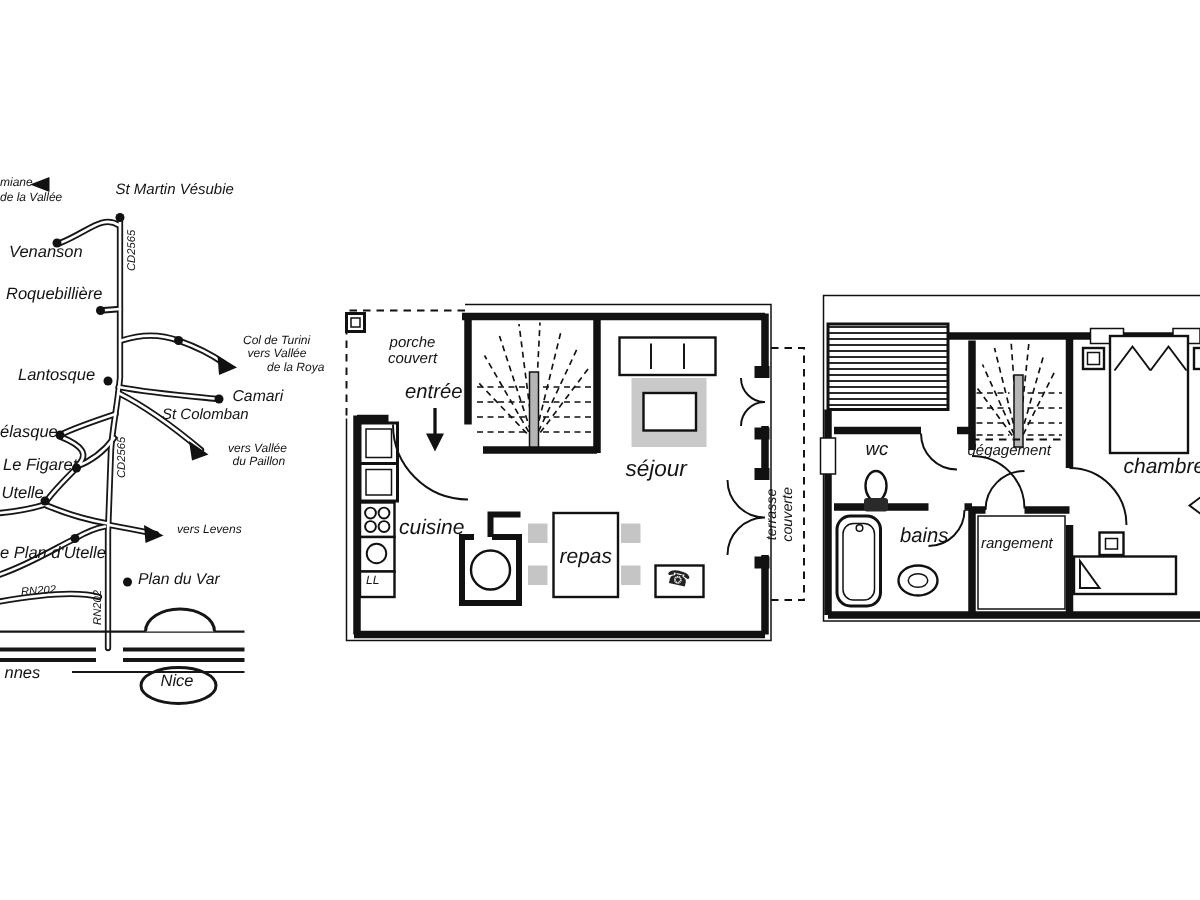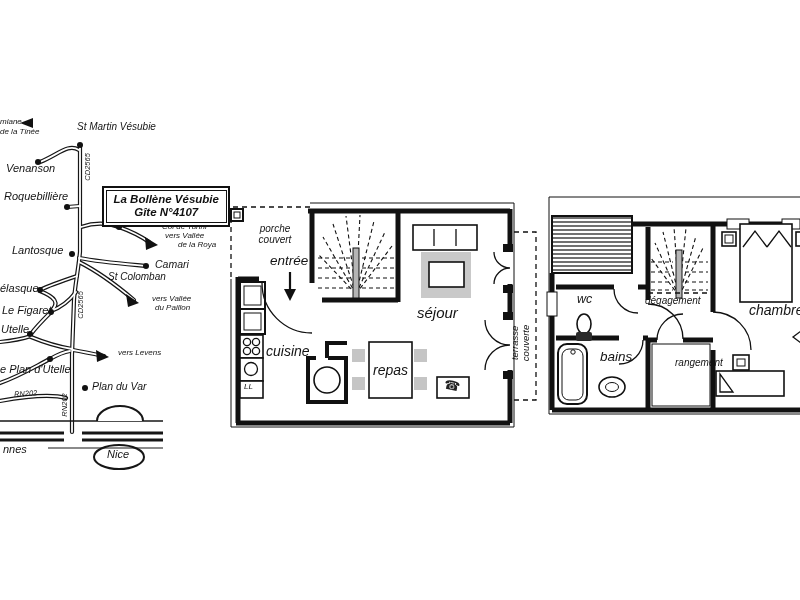--- a/index.html
+++ b/index.html
@@ -226,21 +226,21 @@
       <rect x="716" y="371" width="68" height="25" class="f16"></rect>
       <path d="M720,374 L720,392 L733,392 Z" class="f13"></path>
       <rect x="733" y="355" width="16" height="15" class="f16"></rect>
       <rect x="737" y="359" width="8" height="7" class="t1"></rect>
       <path class="f13" d="M805,328 L793,337 L805,346"></path>
     </g>
   </g>
 </svg>
 
 <span class="lbl small" style="left:0px;top:118px;">miane</span>
-<span class="lbl small" style="left:0px;top:128px;">de la Tinée</span>
+<span class="lbl small" style="left:0px;top:128px;">de la Vallée</span>
 <span class="lbl" style="left:77px;top:122px;font-size:10px;">St Martin Vésubie</span>
 <span class="lbl" style="left:6px;top:163px;font-size:11px;">Venanson</span>
 <span class="lbl" style="left:4px;top:191px;font-size:11px;">Roquebillière</span>
 <span class="lbl small" style="left:162px;top:223px;">Col de Turini</span>
 <span class="lbl small" style="left:165px;top:232px;">vers Vallée</span>
 <span class="lbl small" style="left:178px;top:241px;">de la Roya</span>
 <span class="lbl" style="left:12px;top:245px;font-size:11px;text-align:center;">Lantosque</span>
 <span class="lbl" style="left:155px;top:259px;font-size:10.5px;">Camari</span>
 <span class="lbl" style="left:108px;top:272px;font-size:10px;text-align:right;">St Colomban</span>
 <span class="lbl" style="left:0px;top:283px;font-size:11px;">élasque</span>
@@ -251,40 +251,34 @@
 <span class="lbl small" style="left:118px;top:349px;">vers Levens</span>
 <span class="lbl" style="left:0px;top:364px;font-size:11px;">e Plan d'Utelle</span>
 <span class="lbl" style="left:92px;top:381px;font-size:10.5px;">Plan du Var</span>
 <span class="lbl" style="left:14px;top:390px;font-size:7.5px;transform:rotate(-4deg);">RN202</span>
 <span class="lbl rot" style="left:47px;top:401px;width:36px;font-size:7.5px;">RN202</span>
 <span class="lbl rot" style="left:70px;top:163px;width:36px;font-size:7.5px;">CD2565</span>
 <span class="lbl rot" style="left:63px;top:301px;width:36px;font-size:7.5px;">CD2565</span>
 <span class="lbl" style="left:3px;top:444px;font-size:11px;">nnes</span>
 <span class="lbl" style="left:107px;top:449px;font-size:11px;">Nice</span>
 
-<div class="gite-box">
-  <div class="gite-inner">
-    <span>La Bollène Vésubie</span>
-    <span>Gîte N°4107</span>
-  </div>
-</div>
 
 <span class="lbl ctr" style="left:250px;top:224px;width:50px;font-size:10px;">porche</span>
 <span class="lbl ctr" style="left:250px;top:235px;width:50px;font-size:10px;">couvert</span>
 <span class="lbl" style="left:270px;top:254px;font-size:13.5px;">entrée</span>
 <span class="lbl" style="left:266px;top:344px;font-size:14px;">cuisine</span>
 <span class="lbl" style="left:417px;top:305px;font-size:15px;">séjour</span>
 <span class="lbl" style="left:373px;top:363px;font-size:14px;">repas</span>
 <span class="lbl" style="left:244px;top:383px;font-size:8px;">LL</span>
 <span class="lbl" style="left:444px;top:379px;font-size:13px;font-style:normal;transform:rotate(12deg);color:#222;">☎</span>
 
 <div class="terr rot ctr">
   <span style="display:block;">terrasse</span>
   <span style="display:block;">couverte</span>
 </div>
 
 <span class="lbl" style="left:577px;top:293px;font-size:12.5px;">wc</span>
 <span class="lbl" style="left:645px;top:296px;font-size:10px;">dégagement</span>
 <span class="lbl" style="left:749px;top:303px;font-size:14px;">chambre</span>
 <span class="lbl" style="left:600px;top:350px;font-size:13.5px;">bains</span>
-<span class="lbl" style="left:654px;top:358px;font-size:10px;margin-left:21px;">rangement</span>
+<span class="lbl" style="left:654px;top:358px;font-size:10px;">rangement</span>
 
 </div>
 
 </body></html>

